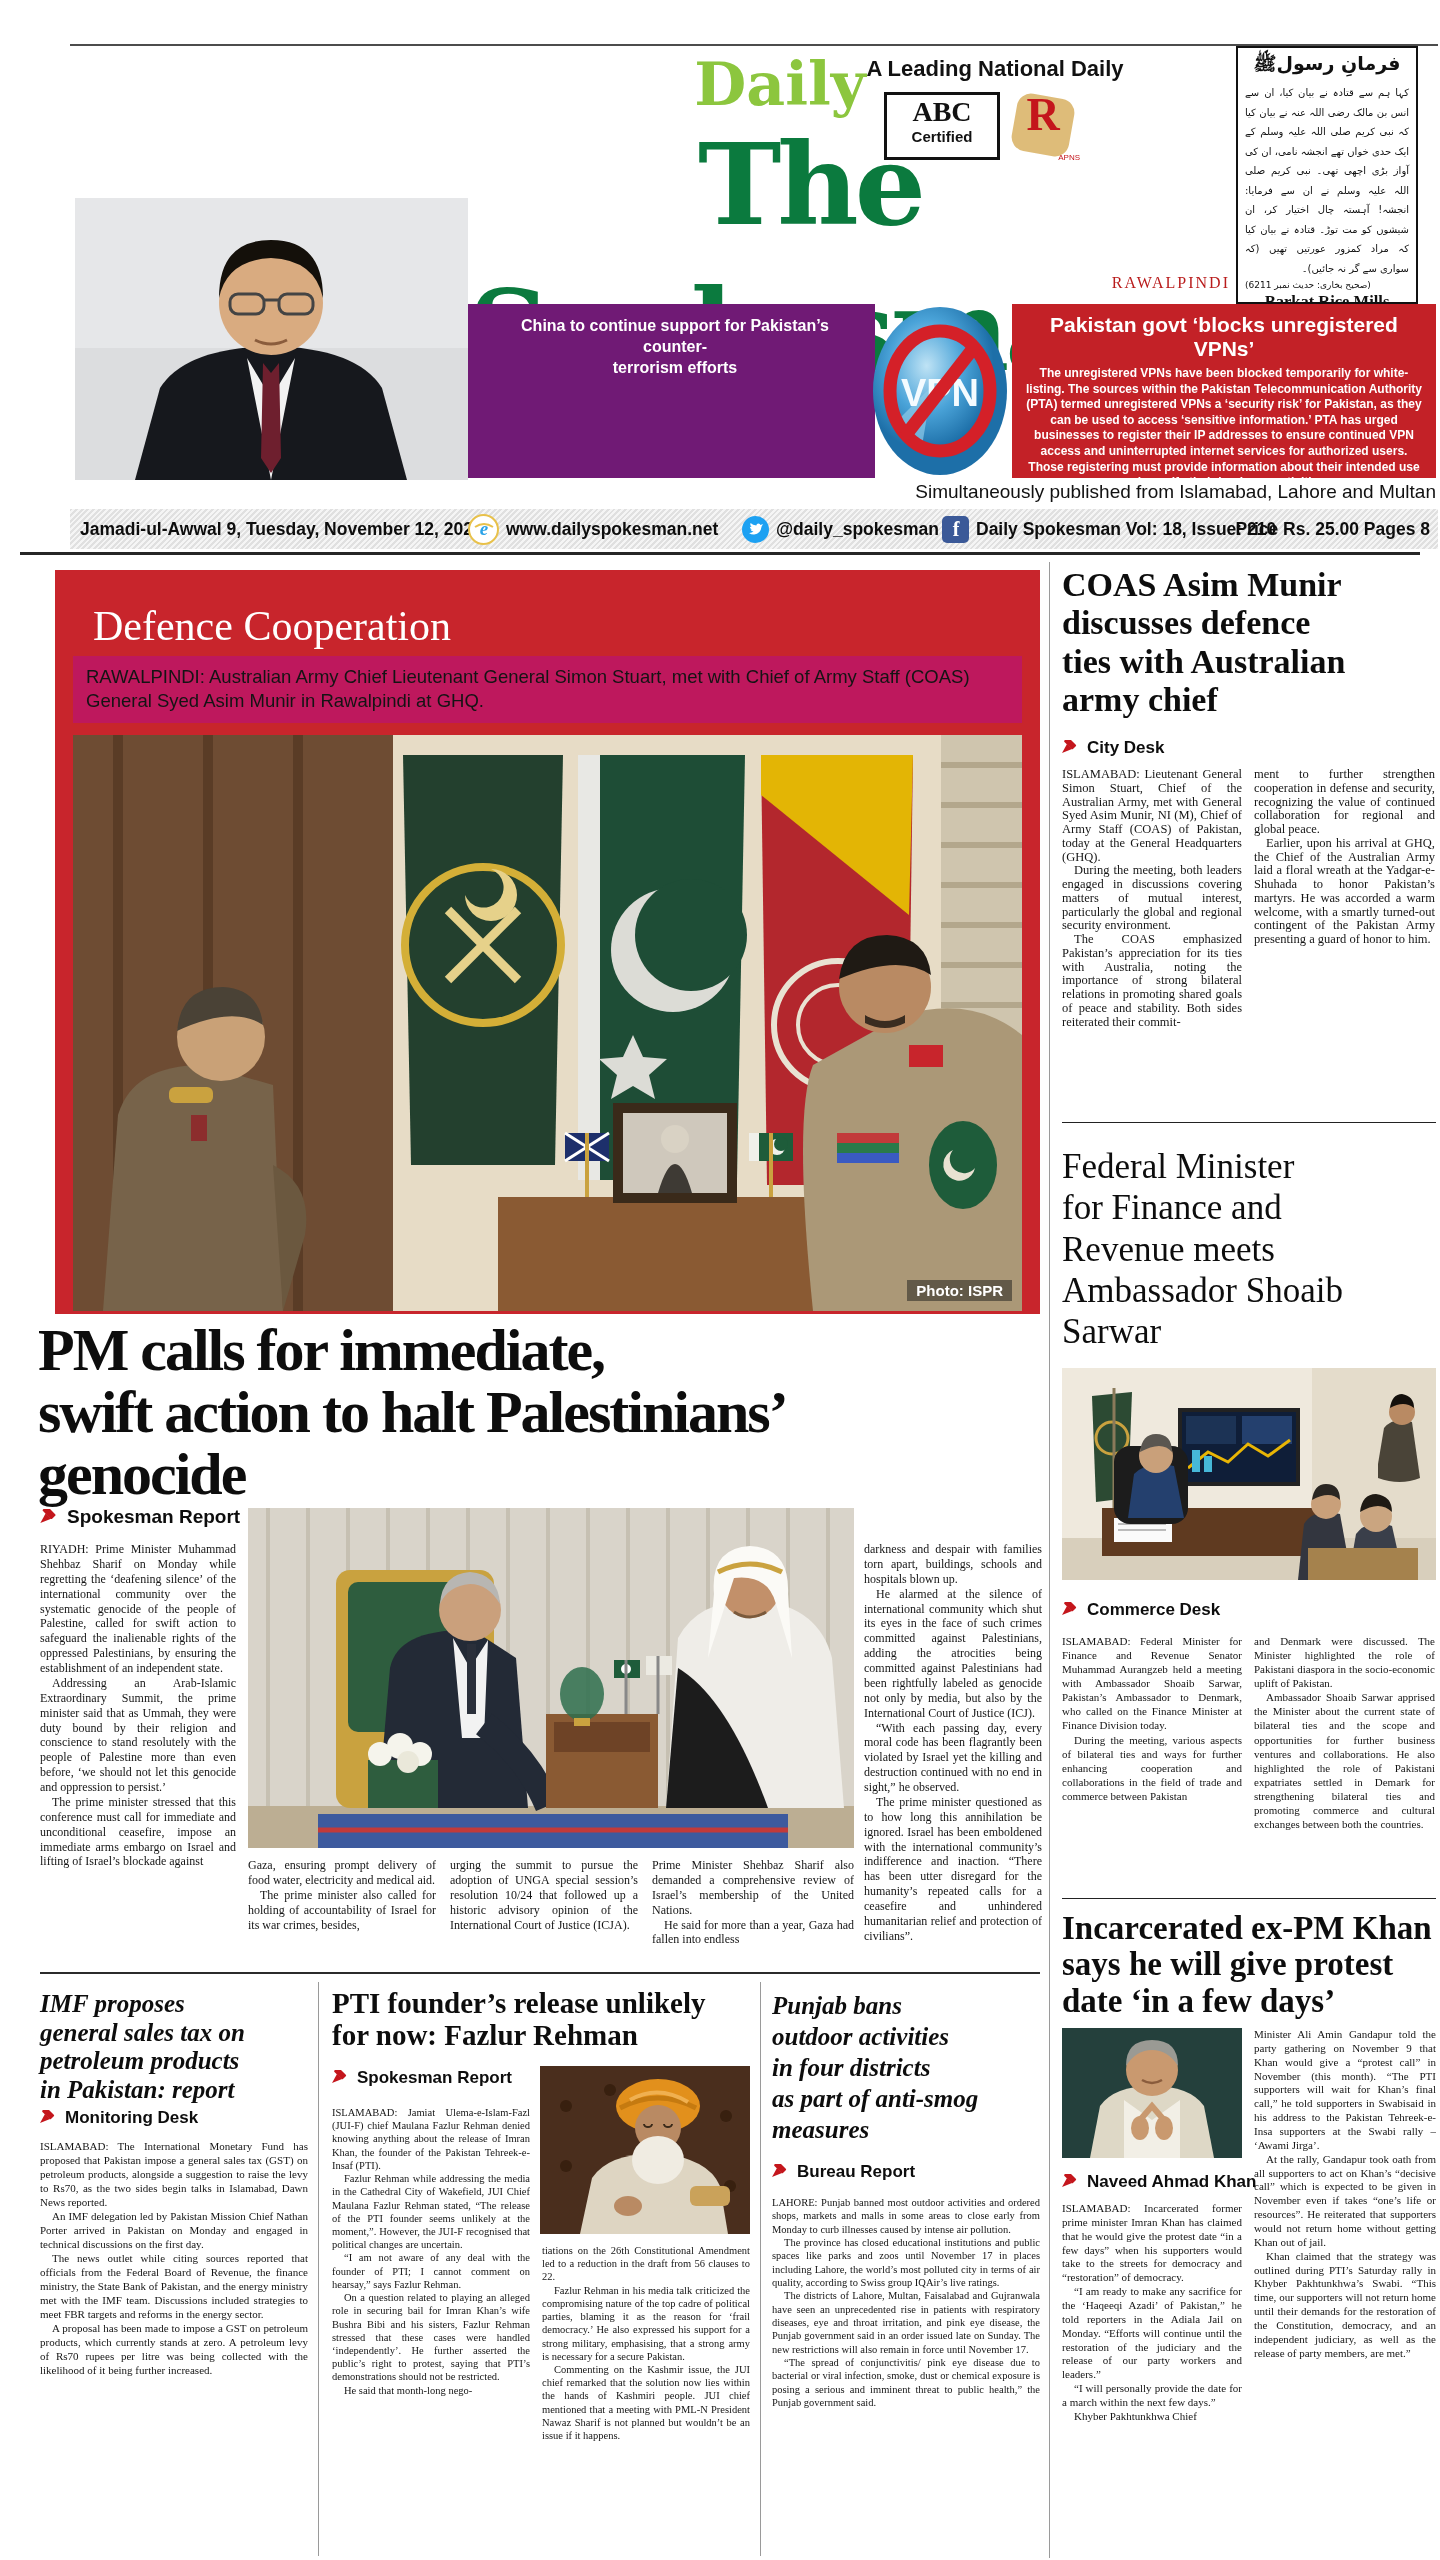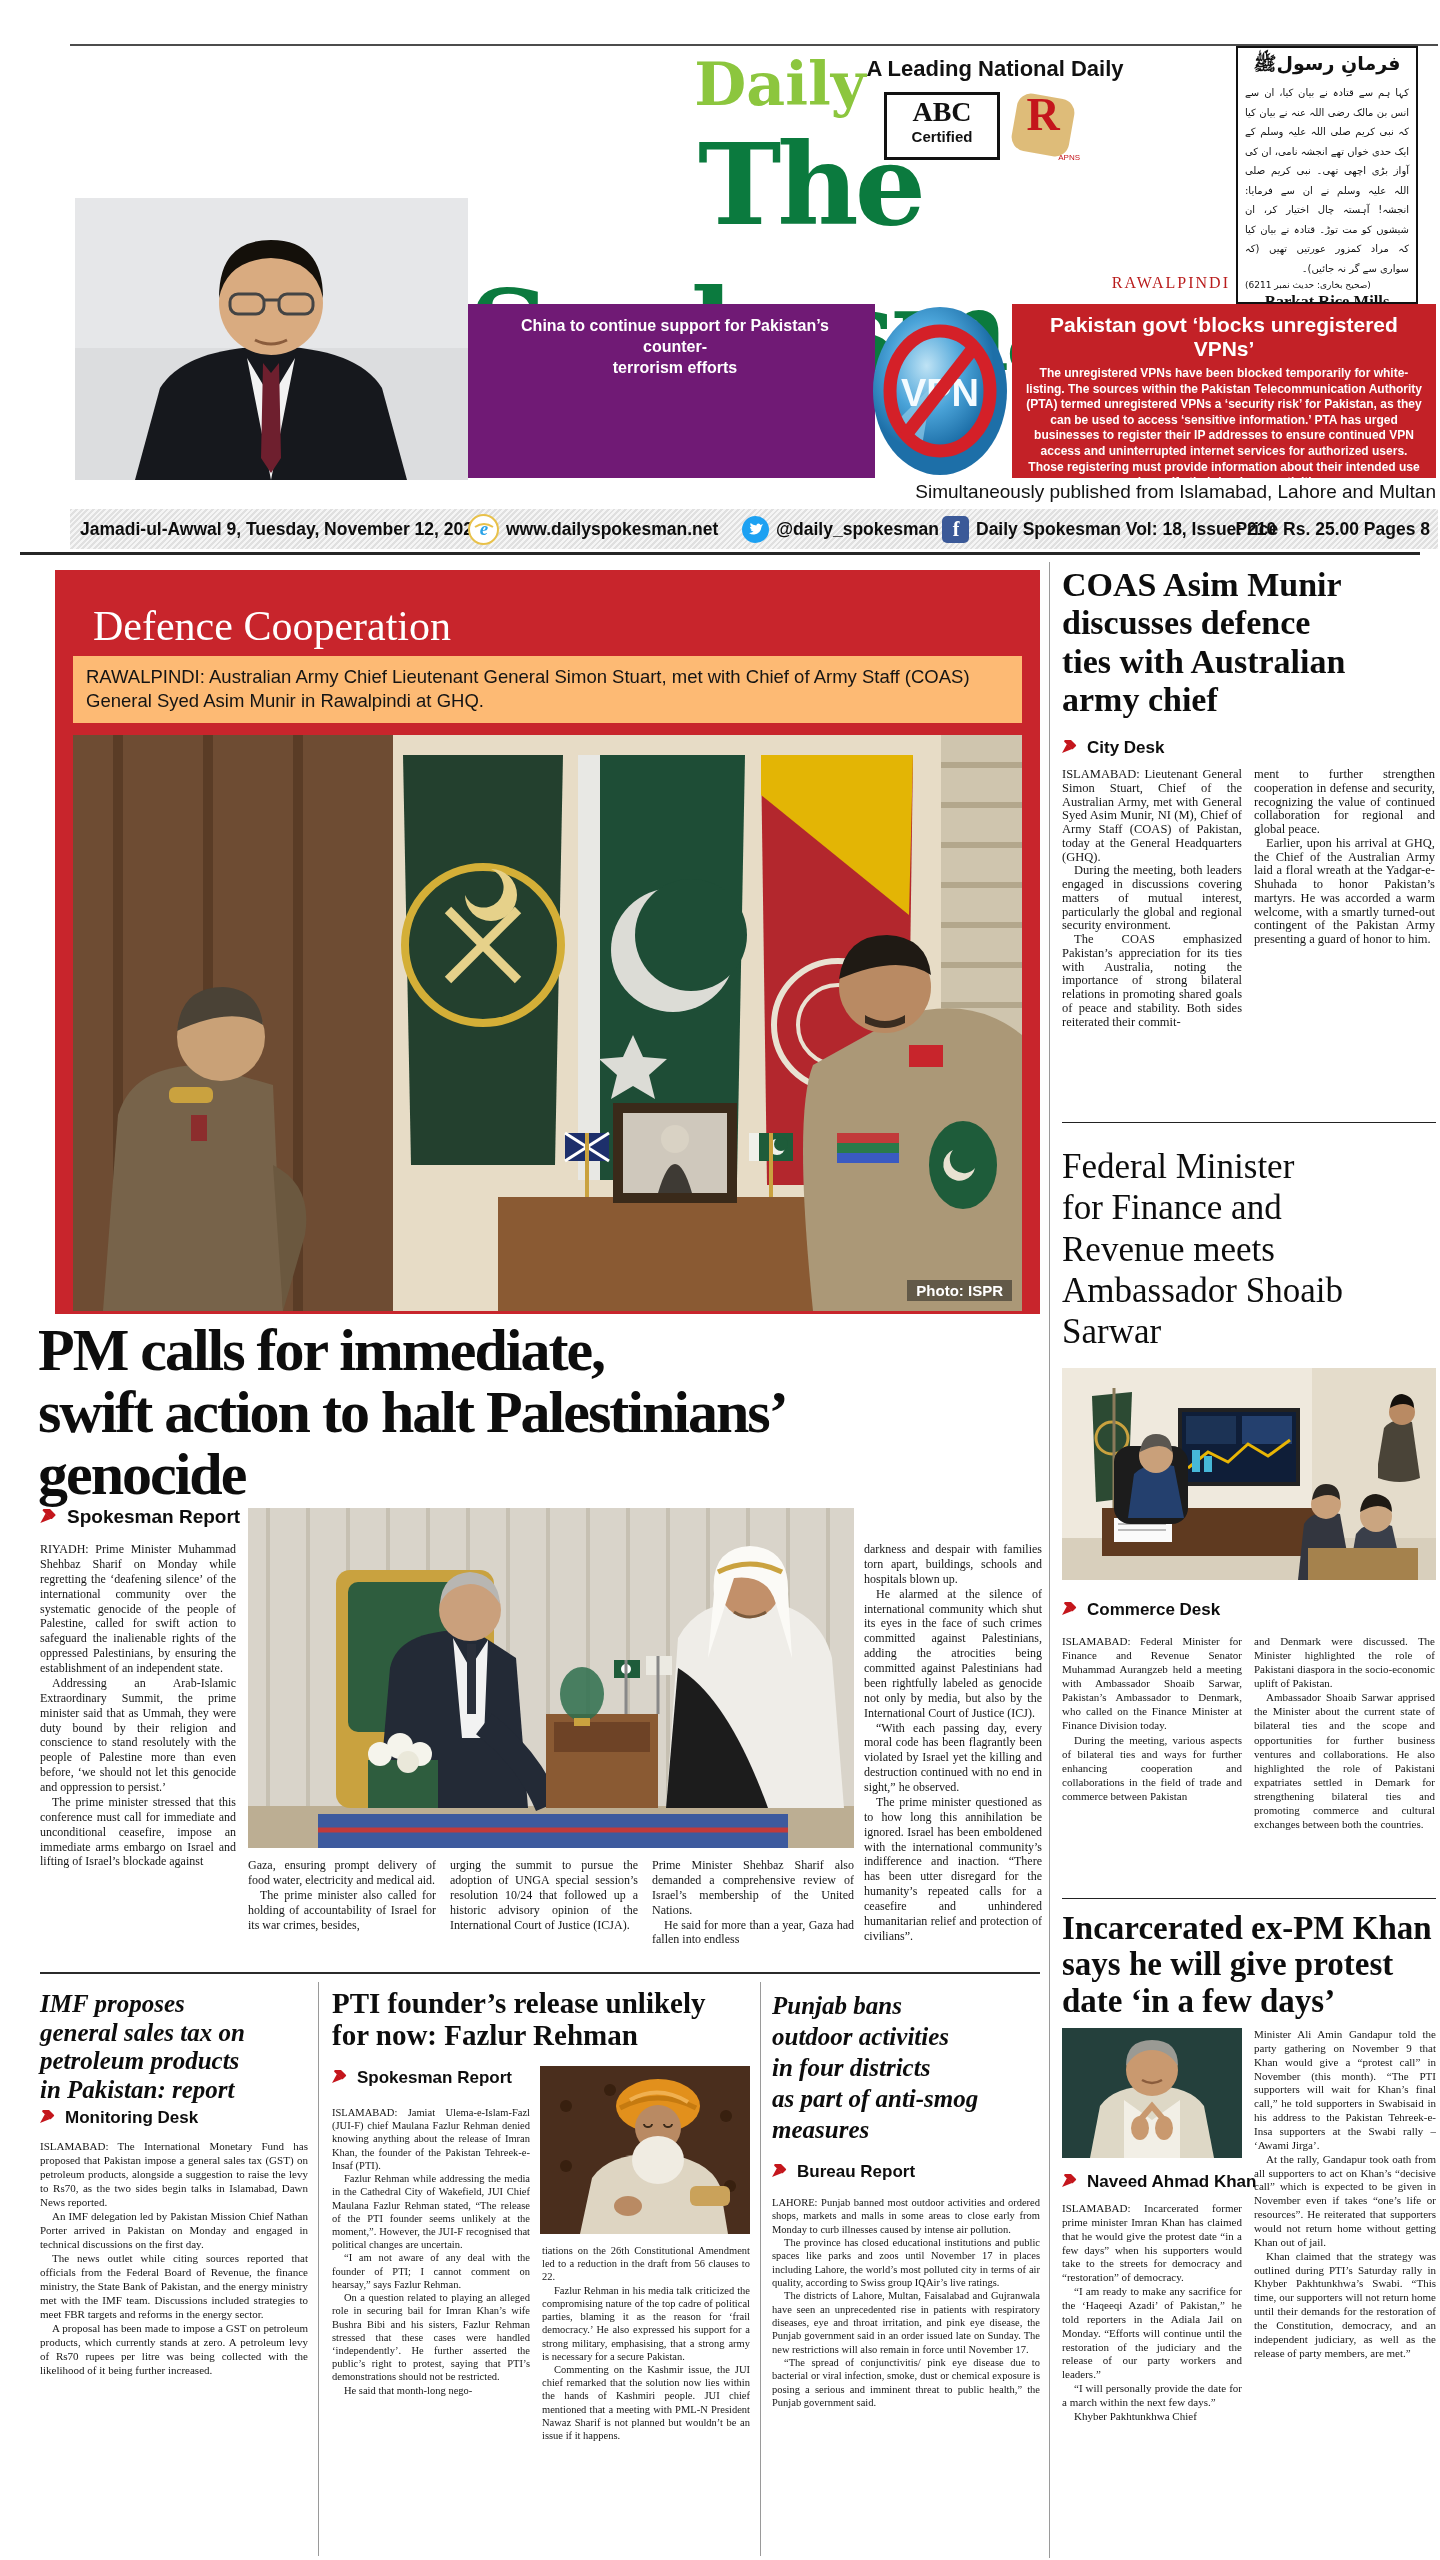--- a/index.html
+++ b/index.html
@@ -65,21 +65,21 @@
             font-family:"Liberation Sans",sans-serif;font-weight:bold;font-size:17.5px;color:#0d0d0d;}
   .db-item{position:absolute;top:0;height:40px;display:flex;align-items:center;gap:7px;}
   #db-date{left:10px;}  #db-web{left:398px;}  #db-tw{left:672px;}  #db-fb{left:872px;}  #db-price{right:8px;}
   .soc{width:27px;height:27px;border-radius:50%;display:flex;align-items:center;justify-content:center;flex:none;}
   #rule-under-datebar{left:20px;top:552px;width:1400px;border-top:3px solid #262626;height:0;}
   #main-vrule{left:1049px;top:562px;height:1996px;}
 
   
   #defence{left:55px;top:570px;width:985px;height:744px;background:#c8252c;}
   .defence-title{padding:12px 0 6px 38px;font-size:42px;color:#fff;font-family:"Liberation Serif",serif;margin-top:20px;}
-  .defence-caption{margin:0 18px;background:#fdba74;padding:9px 13px;font-family:"Liberation Sans",sans-serif;
+  .defence-caption{margin:0 18px;background:#be185d;padding:9px 13px;font-family:"Liberation Sans",sans-serif;
                    font-size:18.5px;line-height:1.32;color:#141414;}
   #photo-ghq{position:relative;margin:12px 18px 0 18px;width:949px;height:576px;}
   .photo-credit{position:absolute;right:10px;bottom:10px;color:#fff;font-family:"Liberation Sans",sans-serif;
                 font-weight:bold;font-size:15px;background:rgba(25,25,25,.5);padding:2px 9px;}
 
   
   #pm-headline{left:38px;top:1320px;width:1008px;font-size:60px;line-height:1.03;letter-spacing:-2px;}
   #pm-byline{left:40px;top:1506px;font-size:19px;}
   .pm-col{font-size:12px;line-height:1.24;}
   #pm-col1{left:40px;top:1542px;width:196px;height:422px;}

